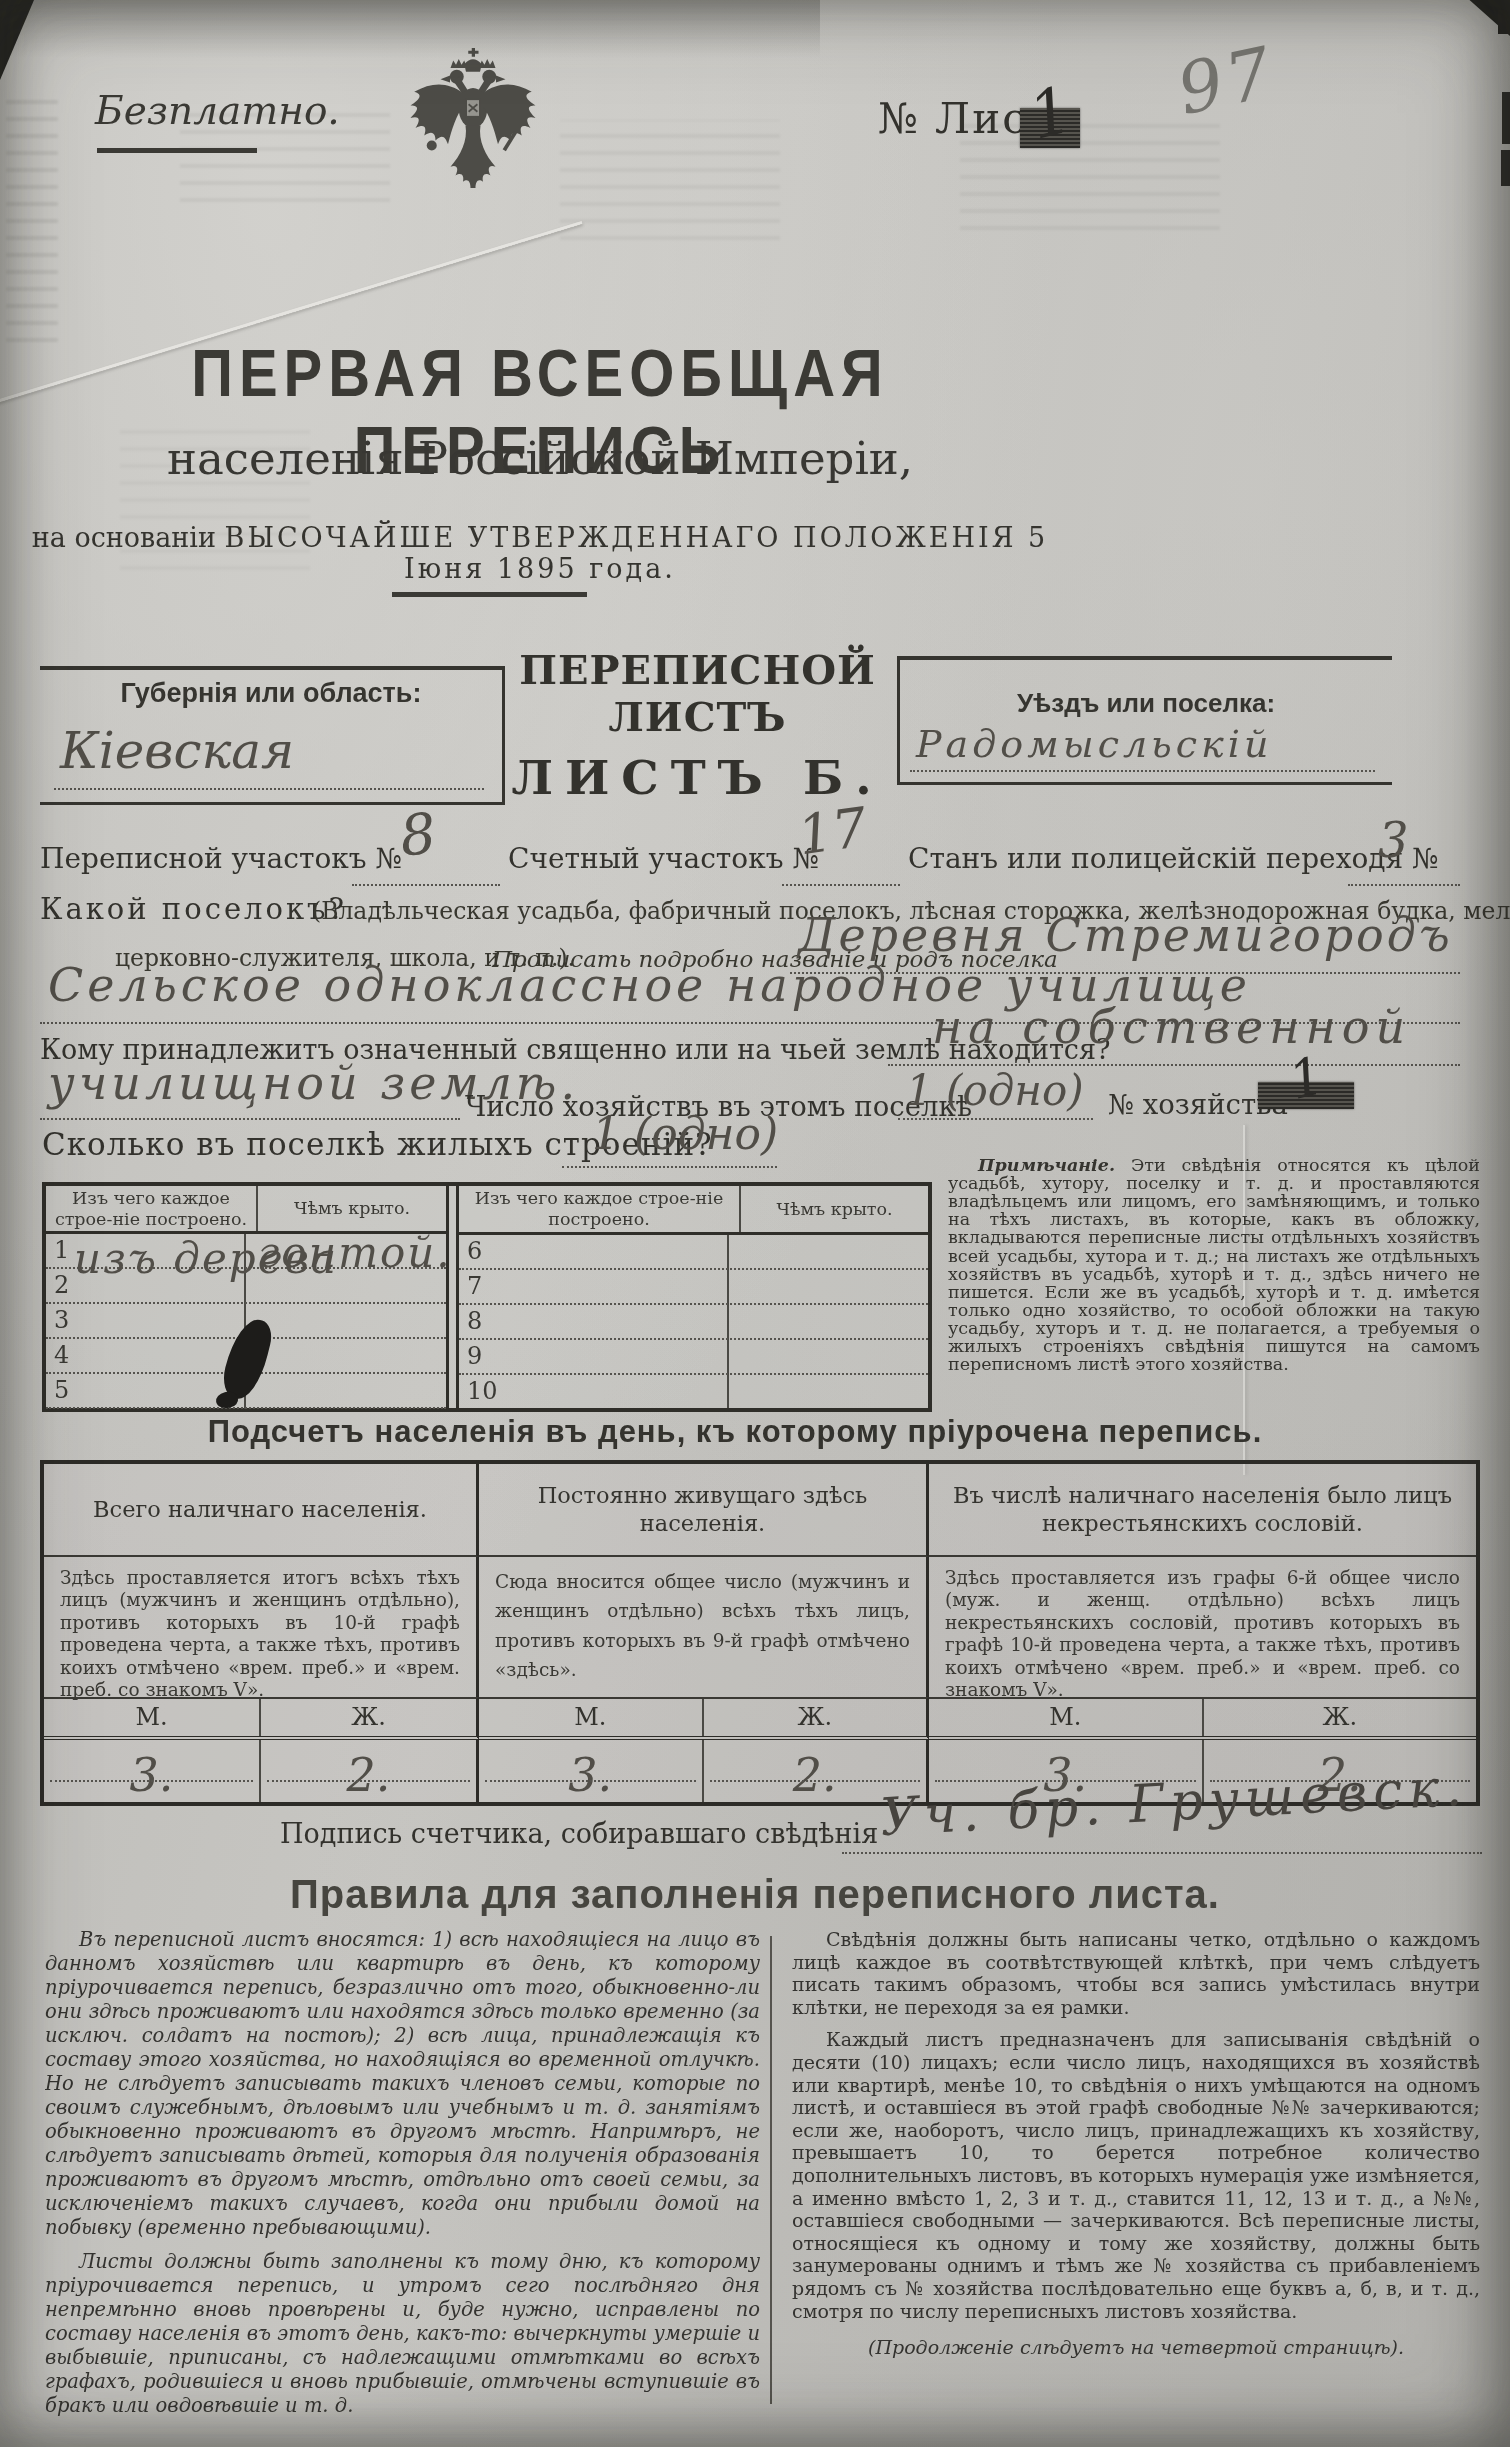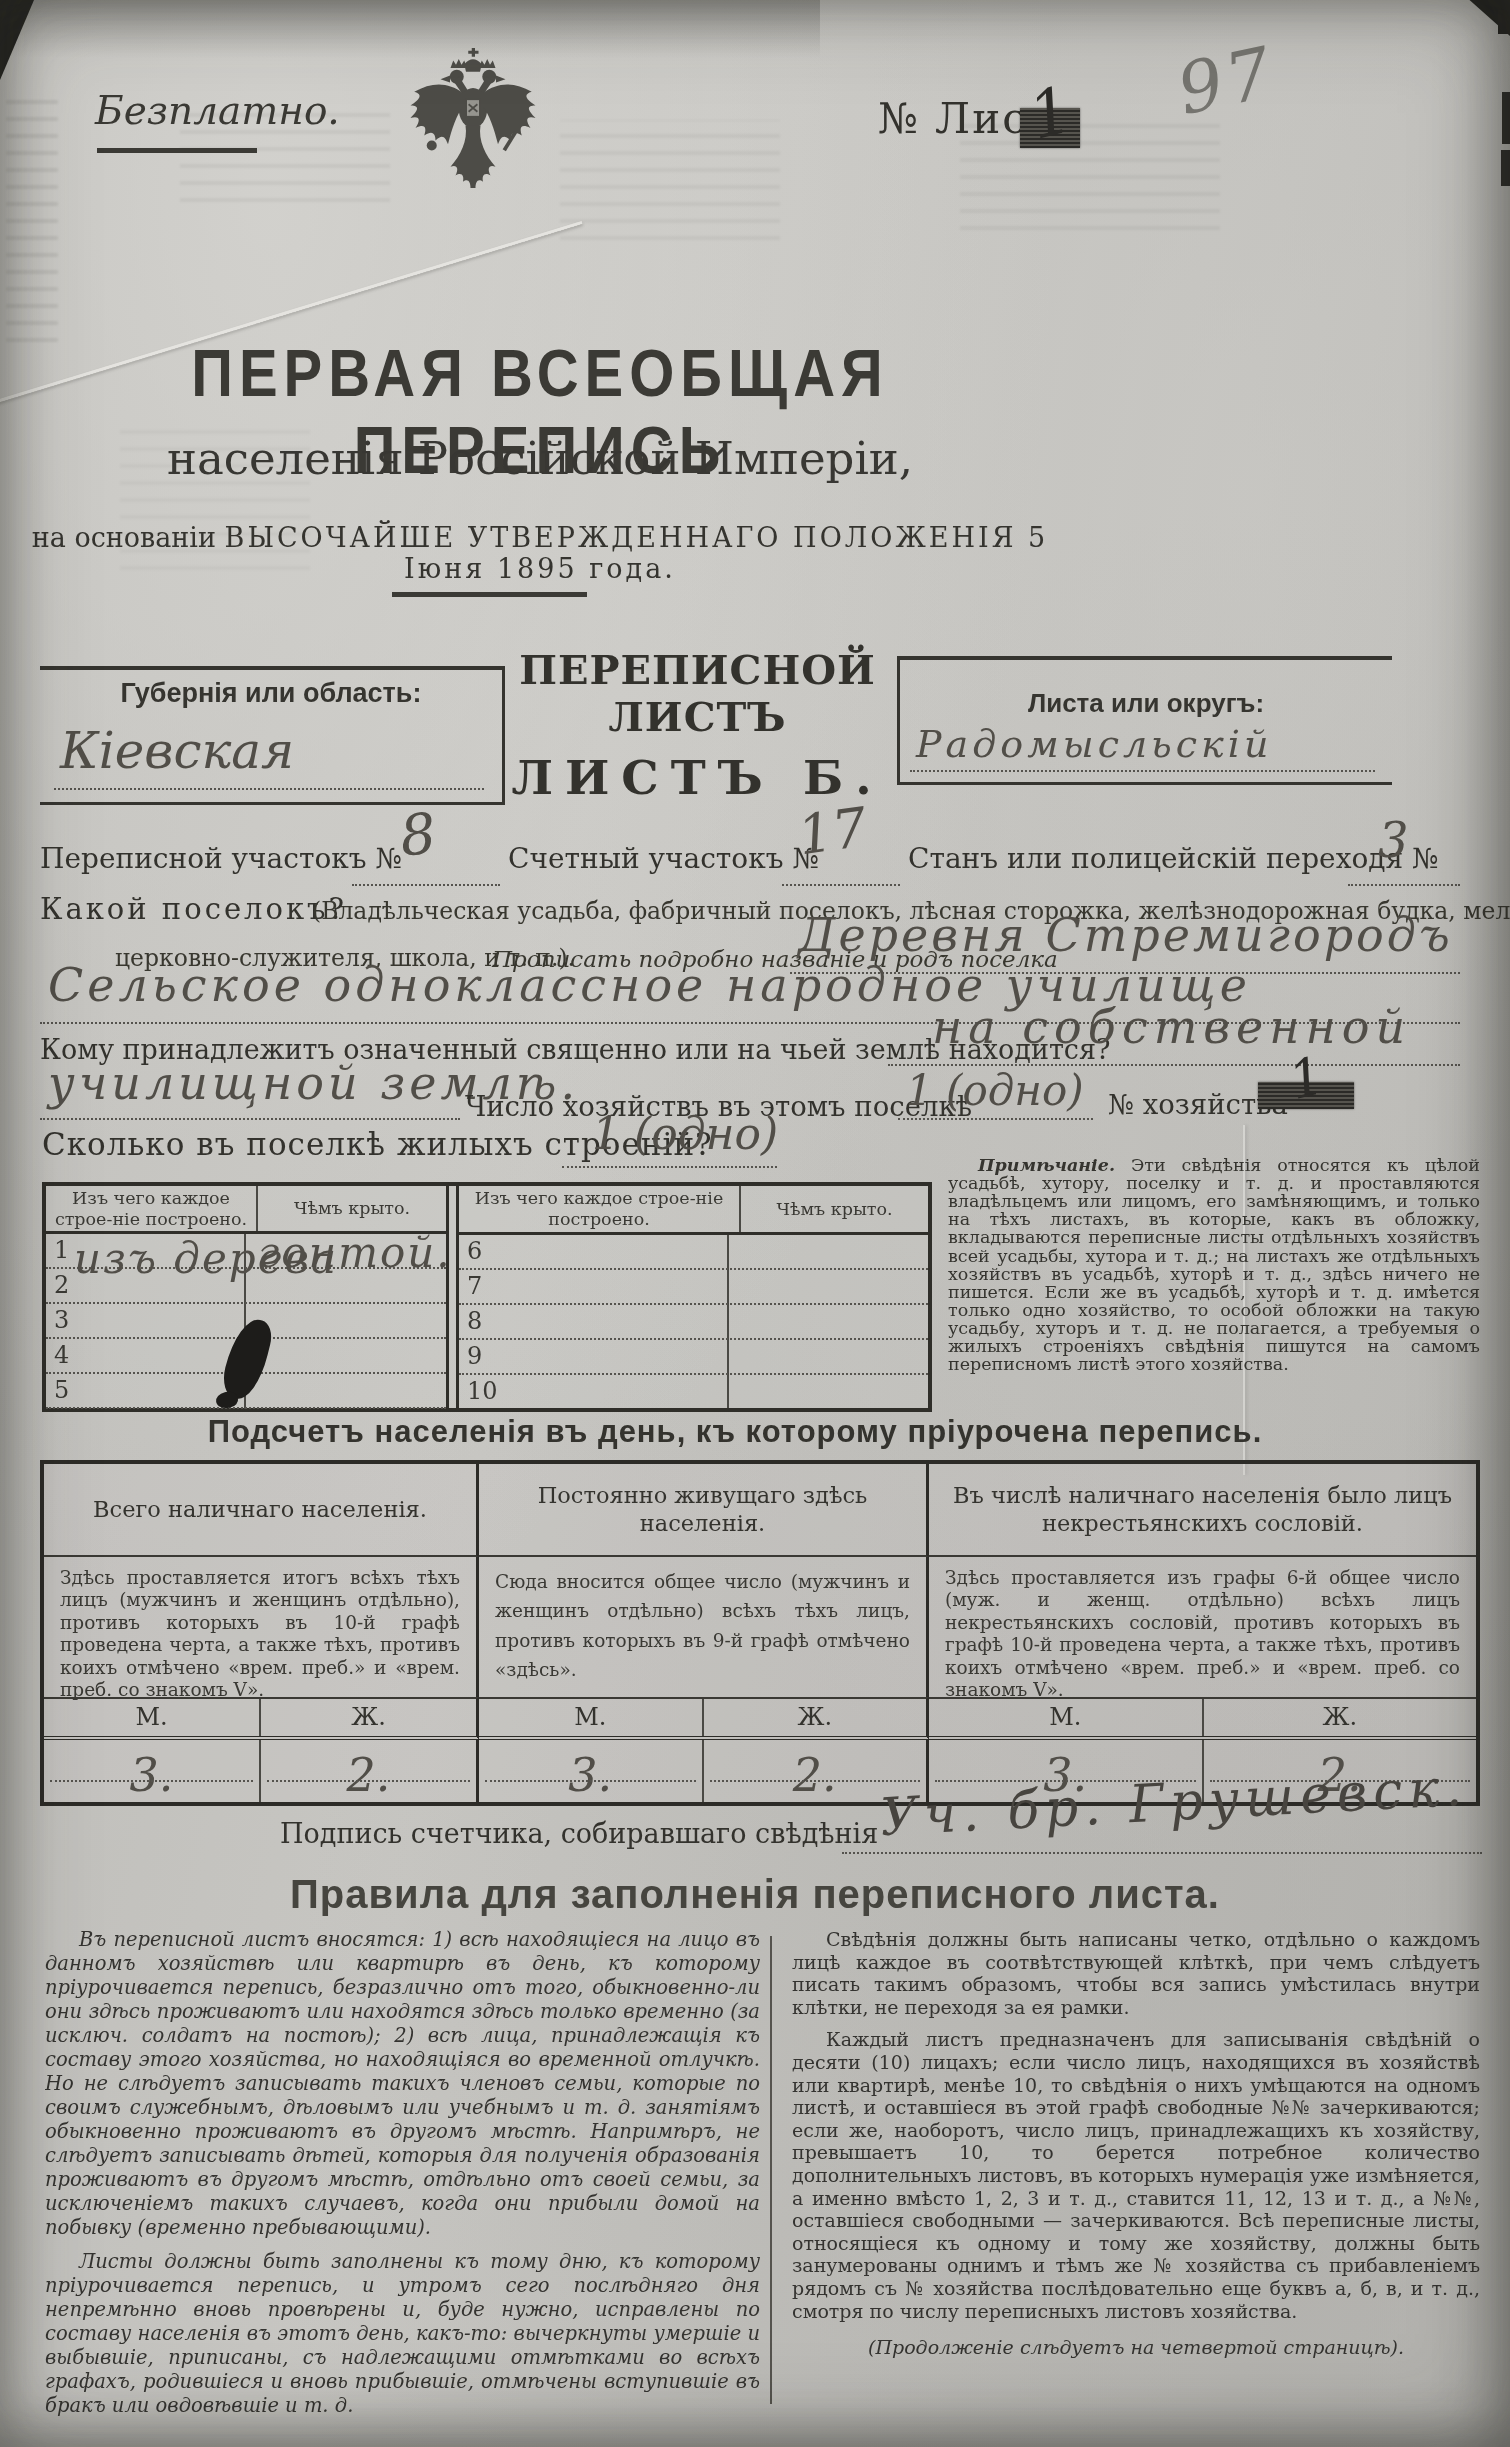--- a/index.html
+++ b/index.html
@@ -126,21 +126,21 @@
     <div class="hw" style="position:absolute;left:20px;top:52px;font-size:50px;">Кіевская</div>
     <div class="dot" style="position:absolute;left:14px;bottom:12px;width:430px;"></div>
   </div>
 
   <div class="abs" style="left:505px;top:646px;width:385px;text-align:center;">
     <div style="font-size:40px;font-weight:bold;letter-spacing:1px;color:#33322d;">ПЕРЕПИСНОЙ ЛИСТЪ</div>
     <div style="font-size:47px;font-weight:bold;letter-spacing:12px;margin-top:10px;color:#33322d;">ЛИСТЪ Б.</div>
   </div>
 
   <div class="abs fbox" style="left:897px;top:656px;width:492px;height:122px;border-width:4px 0 3px 3px;">
-    <div class="lbl sans" style="margin-top:28px;font-size:26px;">Листа или округъ:</div>
+    <div class="lbl sans" style="margin-top:28px;font-size:26px;">Уѣздъ или поселка:</div>
     <div class="hw" style="position:absolute;left:16px;top:62px;font-size:38px;letter-spacing:4px;">Радомысльскій</div>
     <div class="dot" style="position:absolute;left:10px;bottom:10px;width:465px;"></div>
   </div>
 
   <div class="abs" style="left:40px;top:842px;font-size:28px;">Переписной участокъ №</div>
   <div class="abs dot" style="left:352px;top:884px;width:148px;"></div>
   <div class="abs hw" style="left:400px;top:802px;font-size:56px;transform:rotate(-6deg);">8</div>
   <div class="abs" style="left:508px;top:842px;font-size:28px;">Счетный участокъ №</div>
   <div class="abs dot" style="left:782px;top:884px;width:118px;"></div>
   <div class="abs hw" style="left:798px;top:800px;font-size:54px;transform:rotate(-8deg);">17</div>

